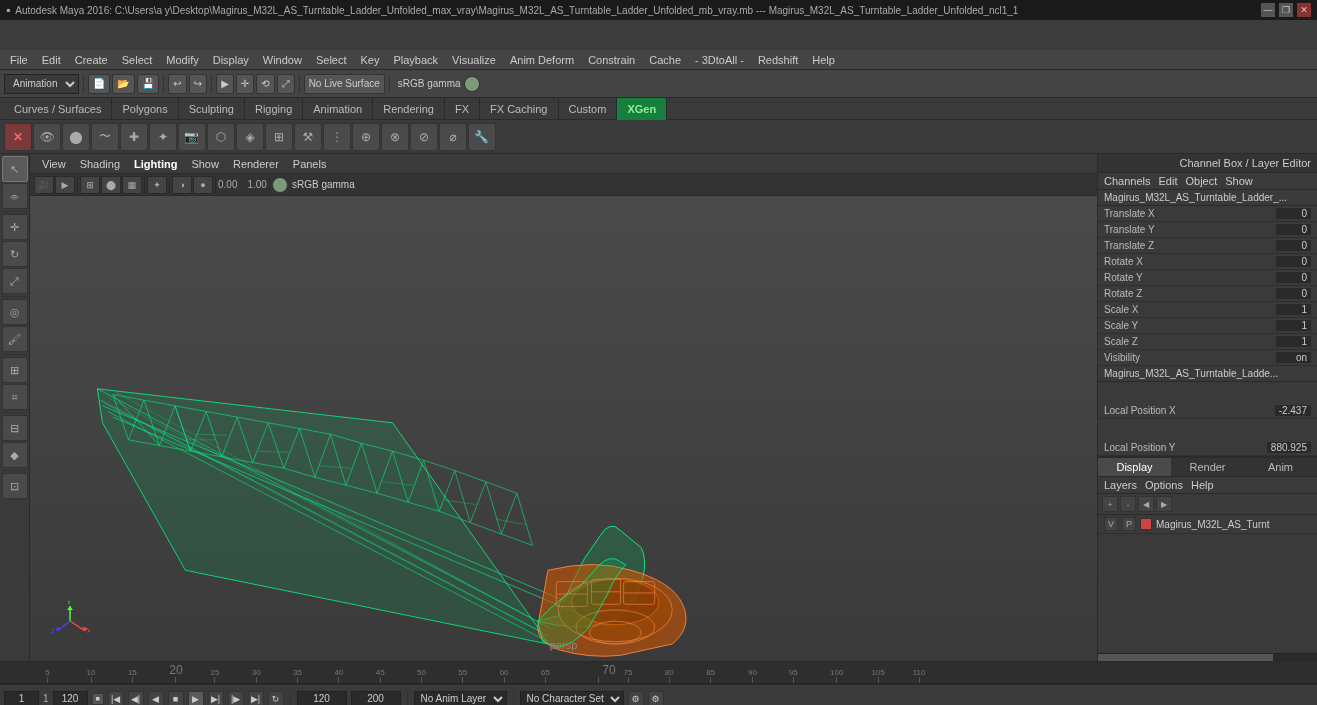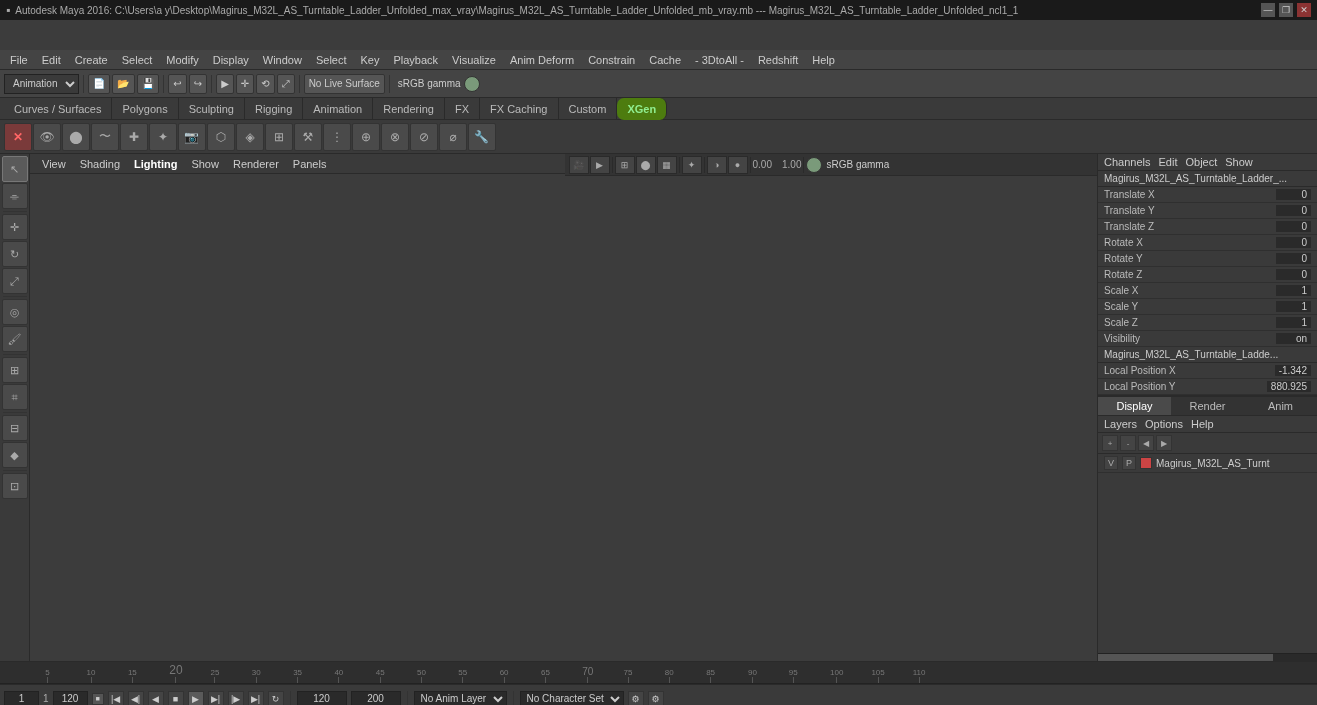--- a/index.html
+++ b/index.html
@@ -129,21 +129,21 @@
     .shelf-tab {
       padding: 3px 10px;
       font-size: 11px;
       color: #bbbbbb;
       cursor: pointer;
       border-right: 1px solid #2a2a2a;
       height: 22px;
       display: flex;
       align-items: center;
     }
-    .shelf-tab.xgen-active { background: #4d7c0f; color: #90ee90; font-weight: bold; border-radius: 7px; }
+    .shelf-tab.xgen-active { background: #15803d; color: #90ee90; font-weight: bold; }
 
     
     #icon-shelf {
       width: 100%;
       height: 34px;
       background: #3a3a3a;
       display: flex;
       align-items: center;
       padding: 0 4px;
       gap: 1px;
@@ -194,21 +194,21 @@
       color: #aaa;
       border-radius: 2px;
     }
     .left-tool-btn.active { background: #5a5a5a; border-color: #777; }
     .left-tool-sep { width: 24px; height: 1px; background: #333; margin: 1px 0; }
 
     
     #viewport-container {
       flex: 1;
       display: flex;
-      flex-direction: row;
+      flex-direction: column;
       background: #3c3c3c;
     }
 
     
     #viewport-menu {
       width: 100%;
       height: 20px;
       background: #3a3a3a;
       display: flex;
       align-items: center;
@@ -350,20 +350,21 @@
       text-overflow: ellipsis;
     }
     .local-pos-row {
       display: flex;
       justify-content: space-between;
       padding: 1px 6px;
       font-size: 10px;
       border-bottom: 1px solid #2f2f2f;
       height: 16px;
       align-items: center;
+      margin-top: 21px;
     }
 
     
     #display-tabs {
       display: flex;
       background: #333;
       border-bottom: 1px solid #2a2a2a;
       border-top: 2px solid #2a2a2a;
     }
     .display-tab {
@@ -853,20 +854,21 @@
           <polygon points="7,30 10,26 6,27" fill="#4444ff"></polygon>
           <text x="1" y="32" fill="#4444ff" font-size="6">Z</text>
         </svg>
       </div>
 
       <div id="persp-label">persp</div>
     </div>
   </div>
 
   <div id="right-panel">
+    <div id="channel-box-header">Channel Box / Layer Editor</div>
     <div id="channel-box-menu">
     <div class="cb-menu-item">Channels</div>
         <div class="cb-menu-item">Edit</div>
         <div class="cb-menu-item">Object</div>
         <div class="cb-menu-item">Show</div>
       </div>
     <div id="channel-box-object-name">Magirus_M32L_AS_Turntable_Ladder_...</div>
 
     <div id="channel-rows-container">
         <div class="channel-row">
@@ -908,21 +910,21 @@
         <div class="channel-row">
           <span class="channel-name">Visibility</span>
                      <span class="channel-value">on</span>
         </div>
       </div>
 
     <div id="shapes-name">Magirus_M32L_AS_Turntable_Ladde...</div>
     <div id="local-pos-container">
         <div class="local-pos-row">
           <span class="channel-name">Local Position X</span>
-                     <span class="channel-value">-1.342</span>
+                     <span class="channel-value">-2.437</span>
         </div>
         <div class="local-pos-row">
           <span class="channel-name">Local Position Y</span>
                      <span class="channel-value">880.925</span>
         </div>
       </div>
 
     <div id="display-tabs">
         <div class="display-tab active">Display</div>
         <div class="display-tab">Render</div>
@@ -1005,21 +1007,21 @@
       </div>
       <div class="ruler-tick" style="left: 499.652px;">
         <span style="font-size:8px;color:#777;">60</span>
         <div class="ruler-line"></div>
       </div>
       <div class="ruler-tick" style="left: 540.957px;">
         <span style="font-size:8px;color:#777;">65</span>
         <div class="ruler-line"></div>
       </div>
       <div class="ruler-tick" style="left: 582.261px;">
-        <span style="font-size:10px;color:#777;">70</span>
+        <span style="font-size:12px;color:#777;margin-left:20px;">70</span>
         <div class="ruler-line"></div>
       </div>
       <div class="ruler-tick" style="left: 623.565px;">
         <span style="font-size:8px;color:#777;">75</span>
         <div class="ruler-line"></div>
       </div>
       <div class="ruler-tick" style="left: 664.87px;">
         <span style="font-size:8px;color:#777;">80</span>
         <div class="ruler-line"></div>
       </div>

